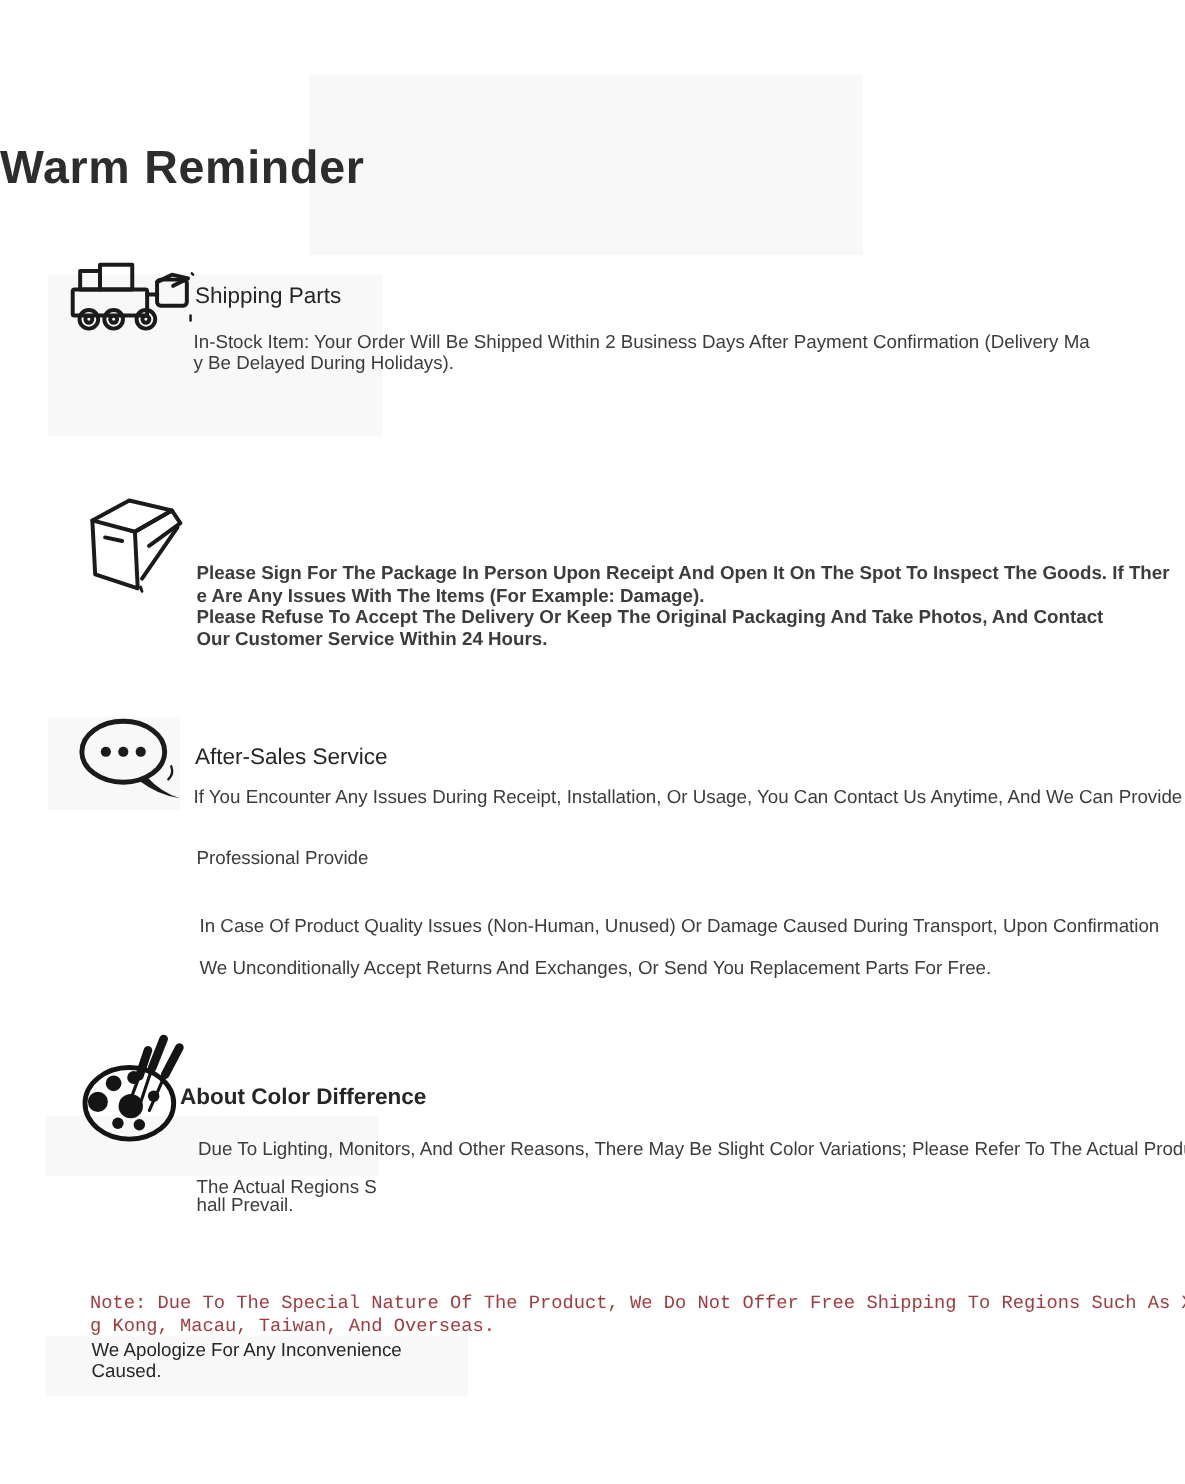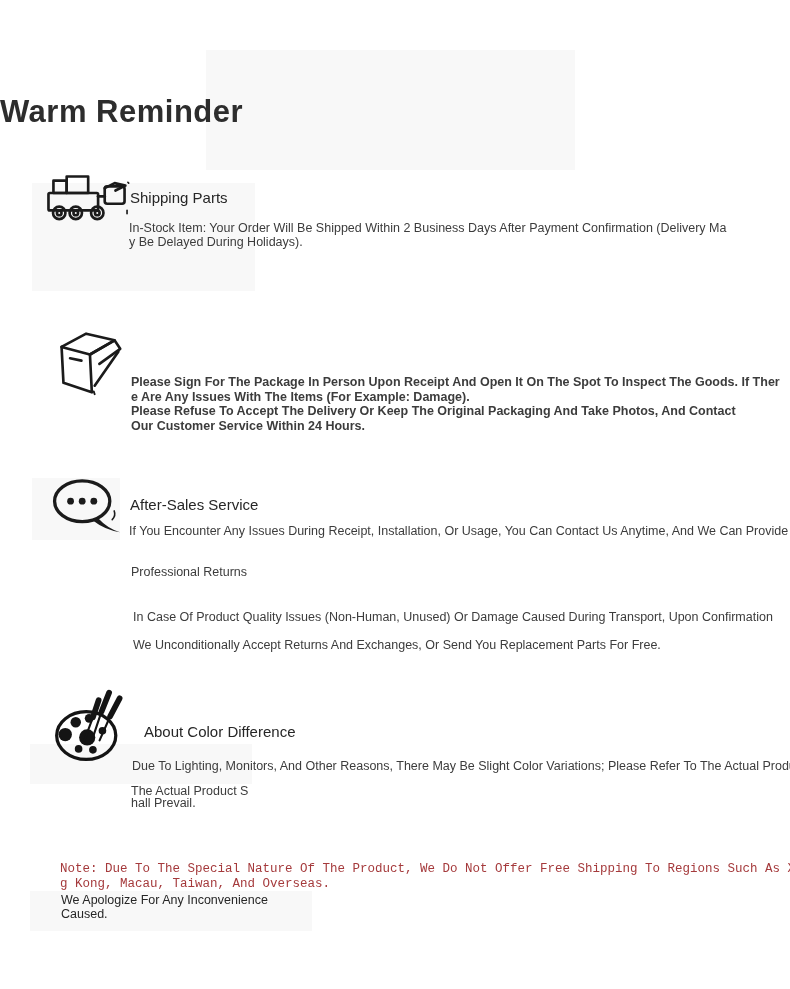--- a/index.html
+++ b/index.html
@@ -101,21 +101,21 @@
       <ellipse cx="33" cy="26" rx="28.5" ry="21"></ellipse>
       <path d="M49 43 Q59 54 72 58 Q57 56 44 46 Z" fill="#1b1b1b" stroke="none"></path>
       <circle cx="21" cy="26" r="3.5" fill="#1b1b1b" stroke="none"></circle>
       <circle cx="33" cy="26" r="3.5" fill="#1b1b1b" stroke="none"></circle>
       <circle cx="45" cy="26" r="3.5" fill="#1b1b1b" stroke="none"></circle>
       <path d="M66 36 q2 5 -2 9" stroke-width="1.6"></path>
     </svg>
   </div>
   <h2 style="left:130px;top:496px;">After-Sales Service</h2>
   <p class="para" style="left:129px;top:512px;margin-top:12px;">If You Encounter Any Issues During Receipt, Installation, Or Usage, You Can Contact Us Anytime, And We Can Provide</p>
-  <p class="para" style="left:131px;top:565px;">Professional Returns</p>
+  <p class="para" style="left:131px;top:565px;">Professional Provide</p>
   <p class="para" style="left:133px;top:610px;">In Case Of Product Quality Issues (Non-Human, Unused) Or Damage Caused During Transport, Upon Confirmation</p>
   <p class="para" style="left:133px;top:638px;">We Unconditionally Accept Returns And Exchanges, Or Send You Replacement Parts For Free.</p>
 
   <div class="icon" style="left:50px;top:684px;width:82px;height:84px;">
     <svg viewBox="0 0 86 86" fill="none" stroke="#141414" stroke-linecap="round" stroke-linejoin="round">
       <ellipse cx="38" cy="53" rx="31" ry="25" stroke-width="3.4"></ellipse>
       <circle cx="16" cy="52" r="7" fill="#141414" stroke="none"></circle>
       <circle cx="27" cy="39" r="5.5" fill="#141414" stroke="none"></circle>
       <circle cx="41" cy="35" r="4.5" fill="#141414" stroke="none"></circle>
       <circle cx="39" cy="55" r="8.5" fill="#141414" stroke="none"></circle>
@@ -123,23 +123,23 @@
       <circle cx="30" cy="67" r="4" fill="#141414" stroke="none"></circle>
       <circle cx="45" cy="68" r="4" fill="#141414" stroke="none"></circle>
       <path d="M51 16 L45 34" stroke-width="6"></path>
       <path d="M45 34 L36 58" stroke-width="2.2"></path>
       <path d="M62 8 L54 28" stroke-width="6"></path>
       <path d="M54 28 L45 55" stroke-width="2.2"></path>
       <path d="M73 14 L63 33" stroke-width="6"></path>
       <path d="M63 33 L52 58" stroke-width="2.2"></path>
     </svg>
   </div>
-  <h2 style="left:144px;top:723px;">About Color Difference</h2>
+  <h2 style="left:120px;top:723px;font-weight:bold;">About Color Difference</h2>
   <p class="para" style="left:132px;top:759px;">Due To Lighting, Monitors, And Other Reasons, There May Be Slight Color Variations; Please Refer To The Actual Produ</p>
-  <p class="para tight" style="left:131px;top:786px;">The Actual Product S
+  <p class="para tight" style="left:131px;top:786px;">The Actual Regions S
 hall Prevail.</p>
 
   <p class="note-red" style="left:60px;top:862px;font-family:Liberation Mono, monospace;">Note: Due To The Special Nature Of The Product, We Do Not Offer Free Shipping To Regions Such As Xinjiang, Tibet, Hon
 g Kong, Macau, Taiwan, And Overseas.</p>
   <p class="note-black" style="left:61px;top:893px;">We Apologize For Any Inconvenience
 Caused.</p>
 
 </div>
 
 </body></html>

